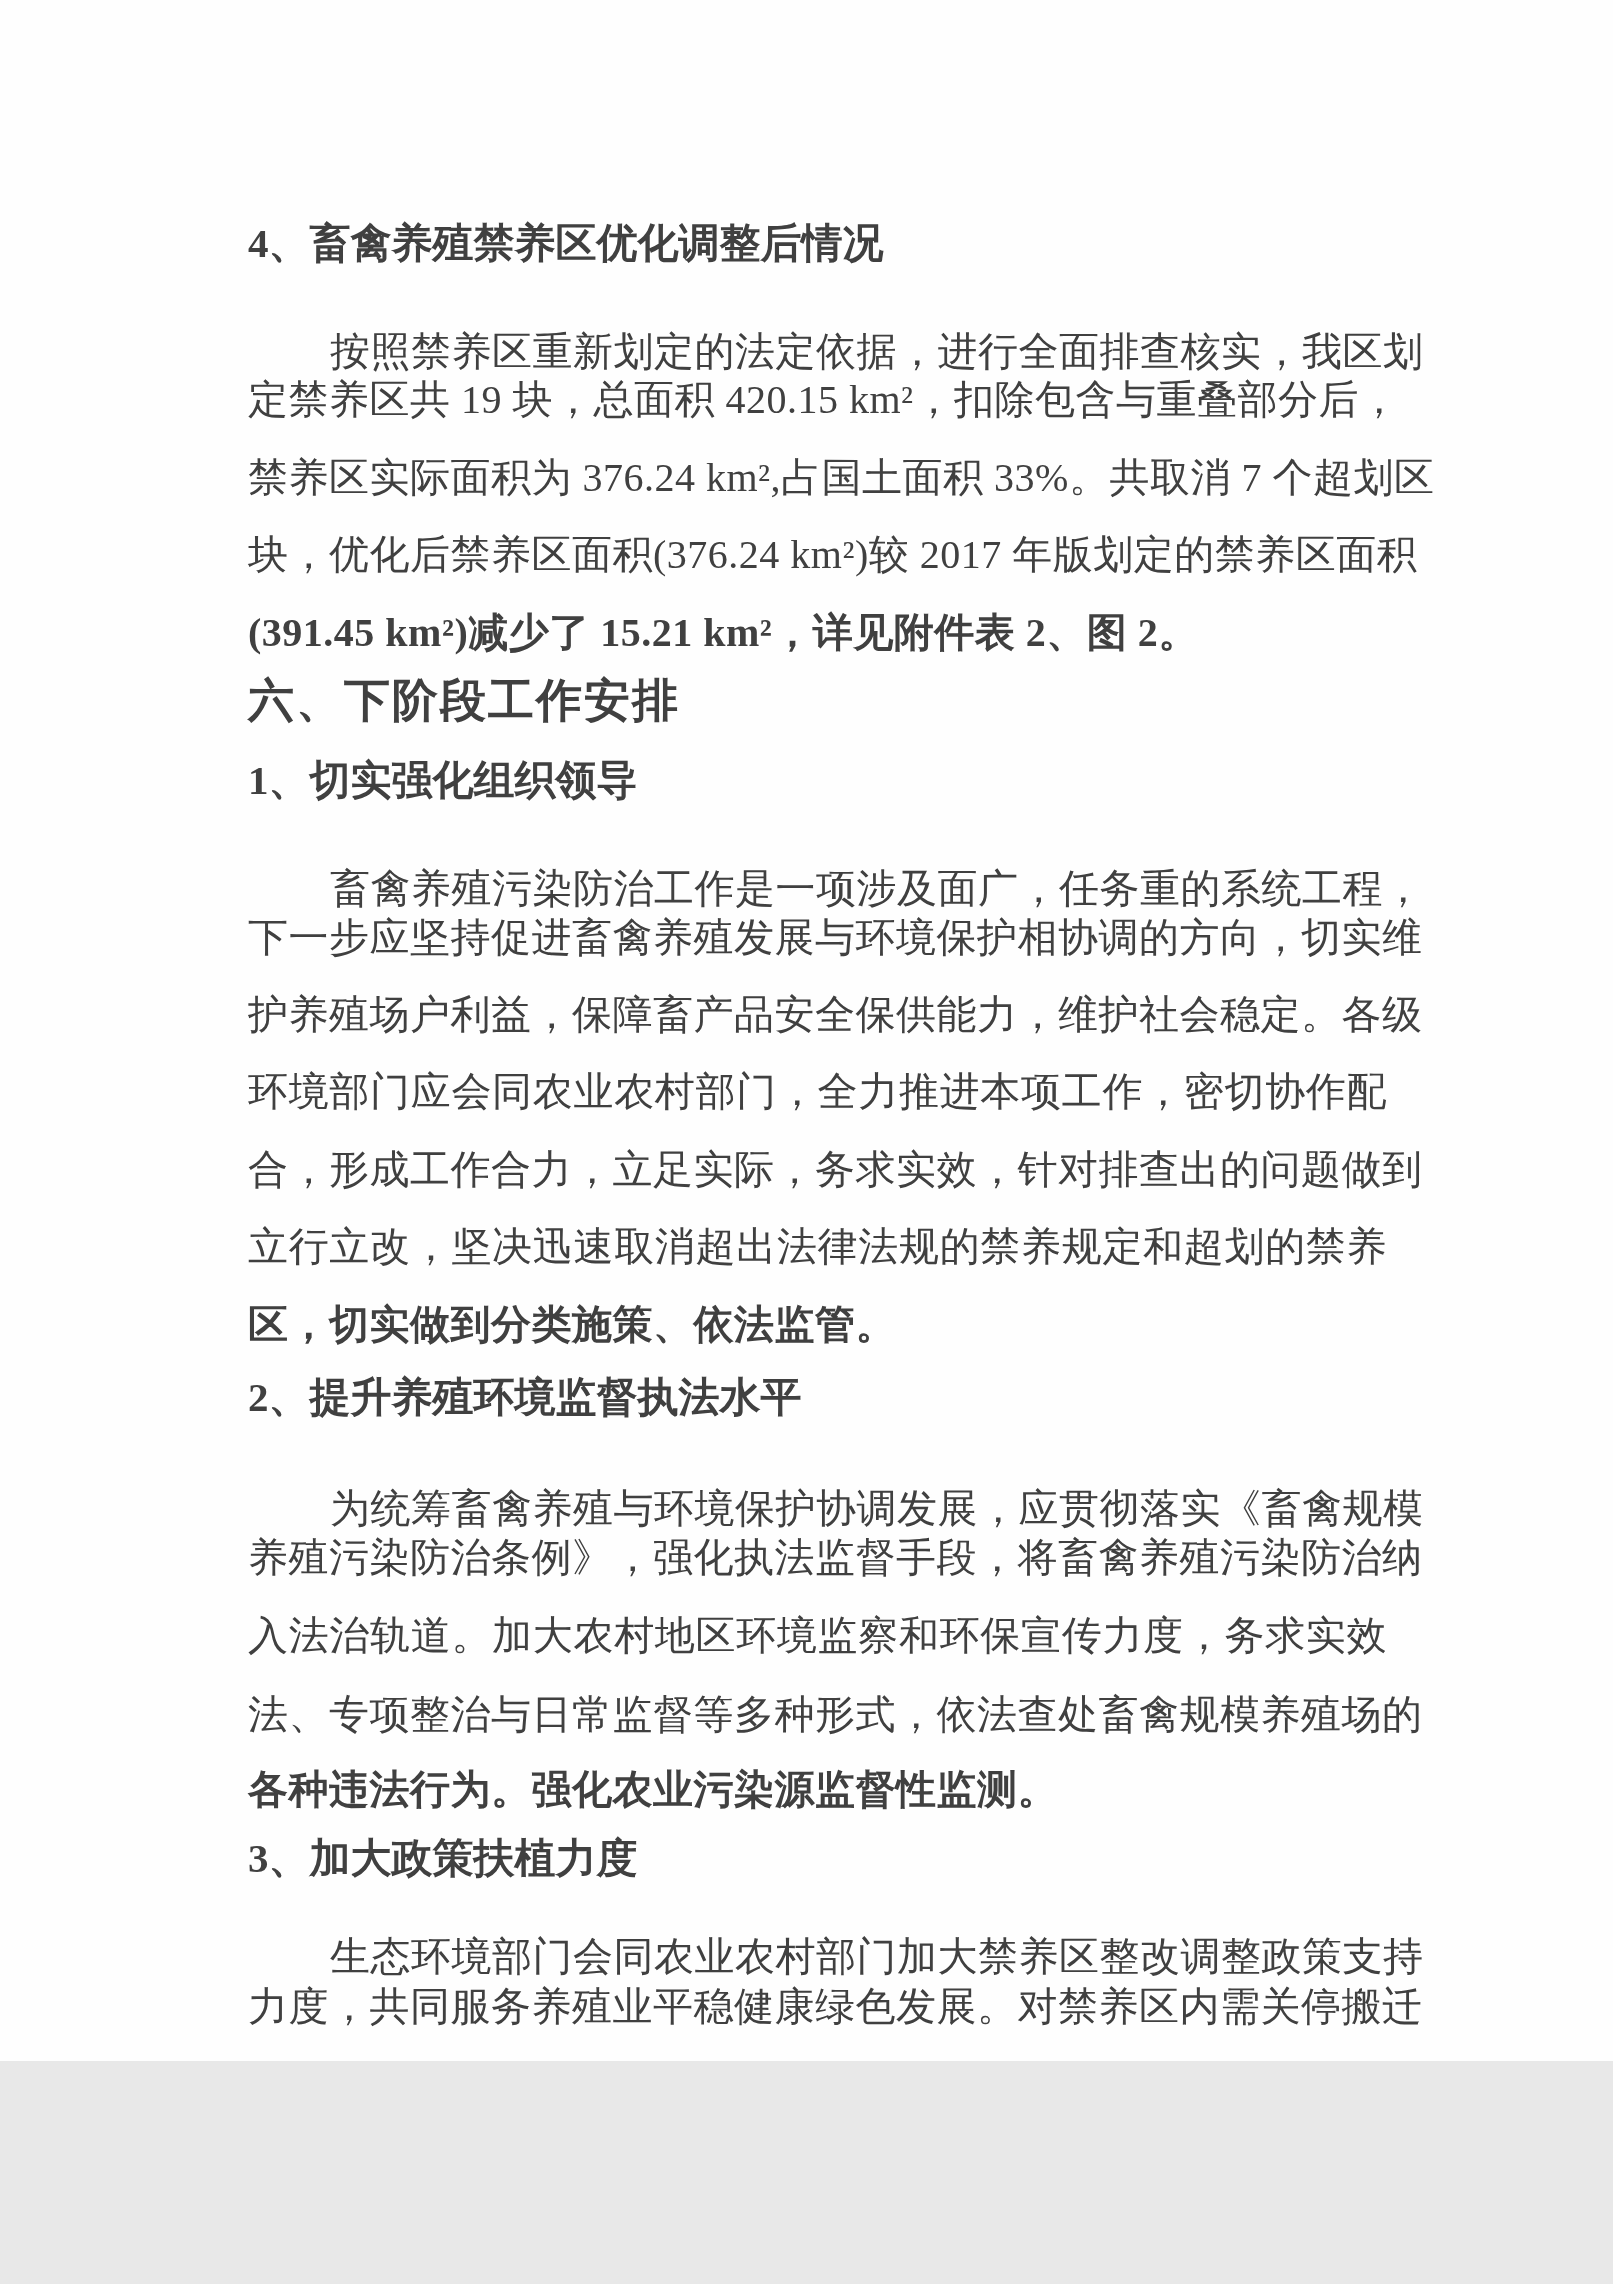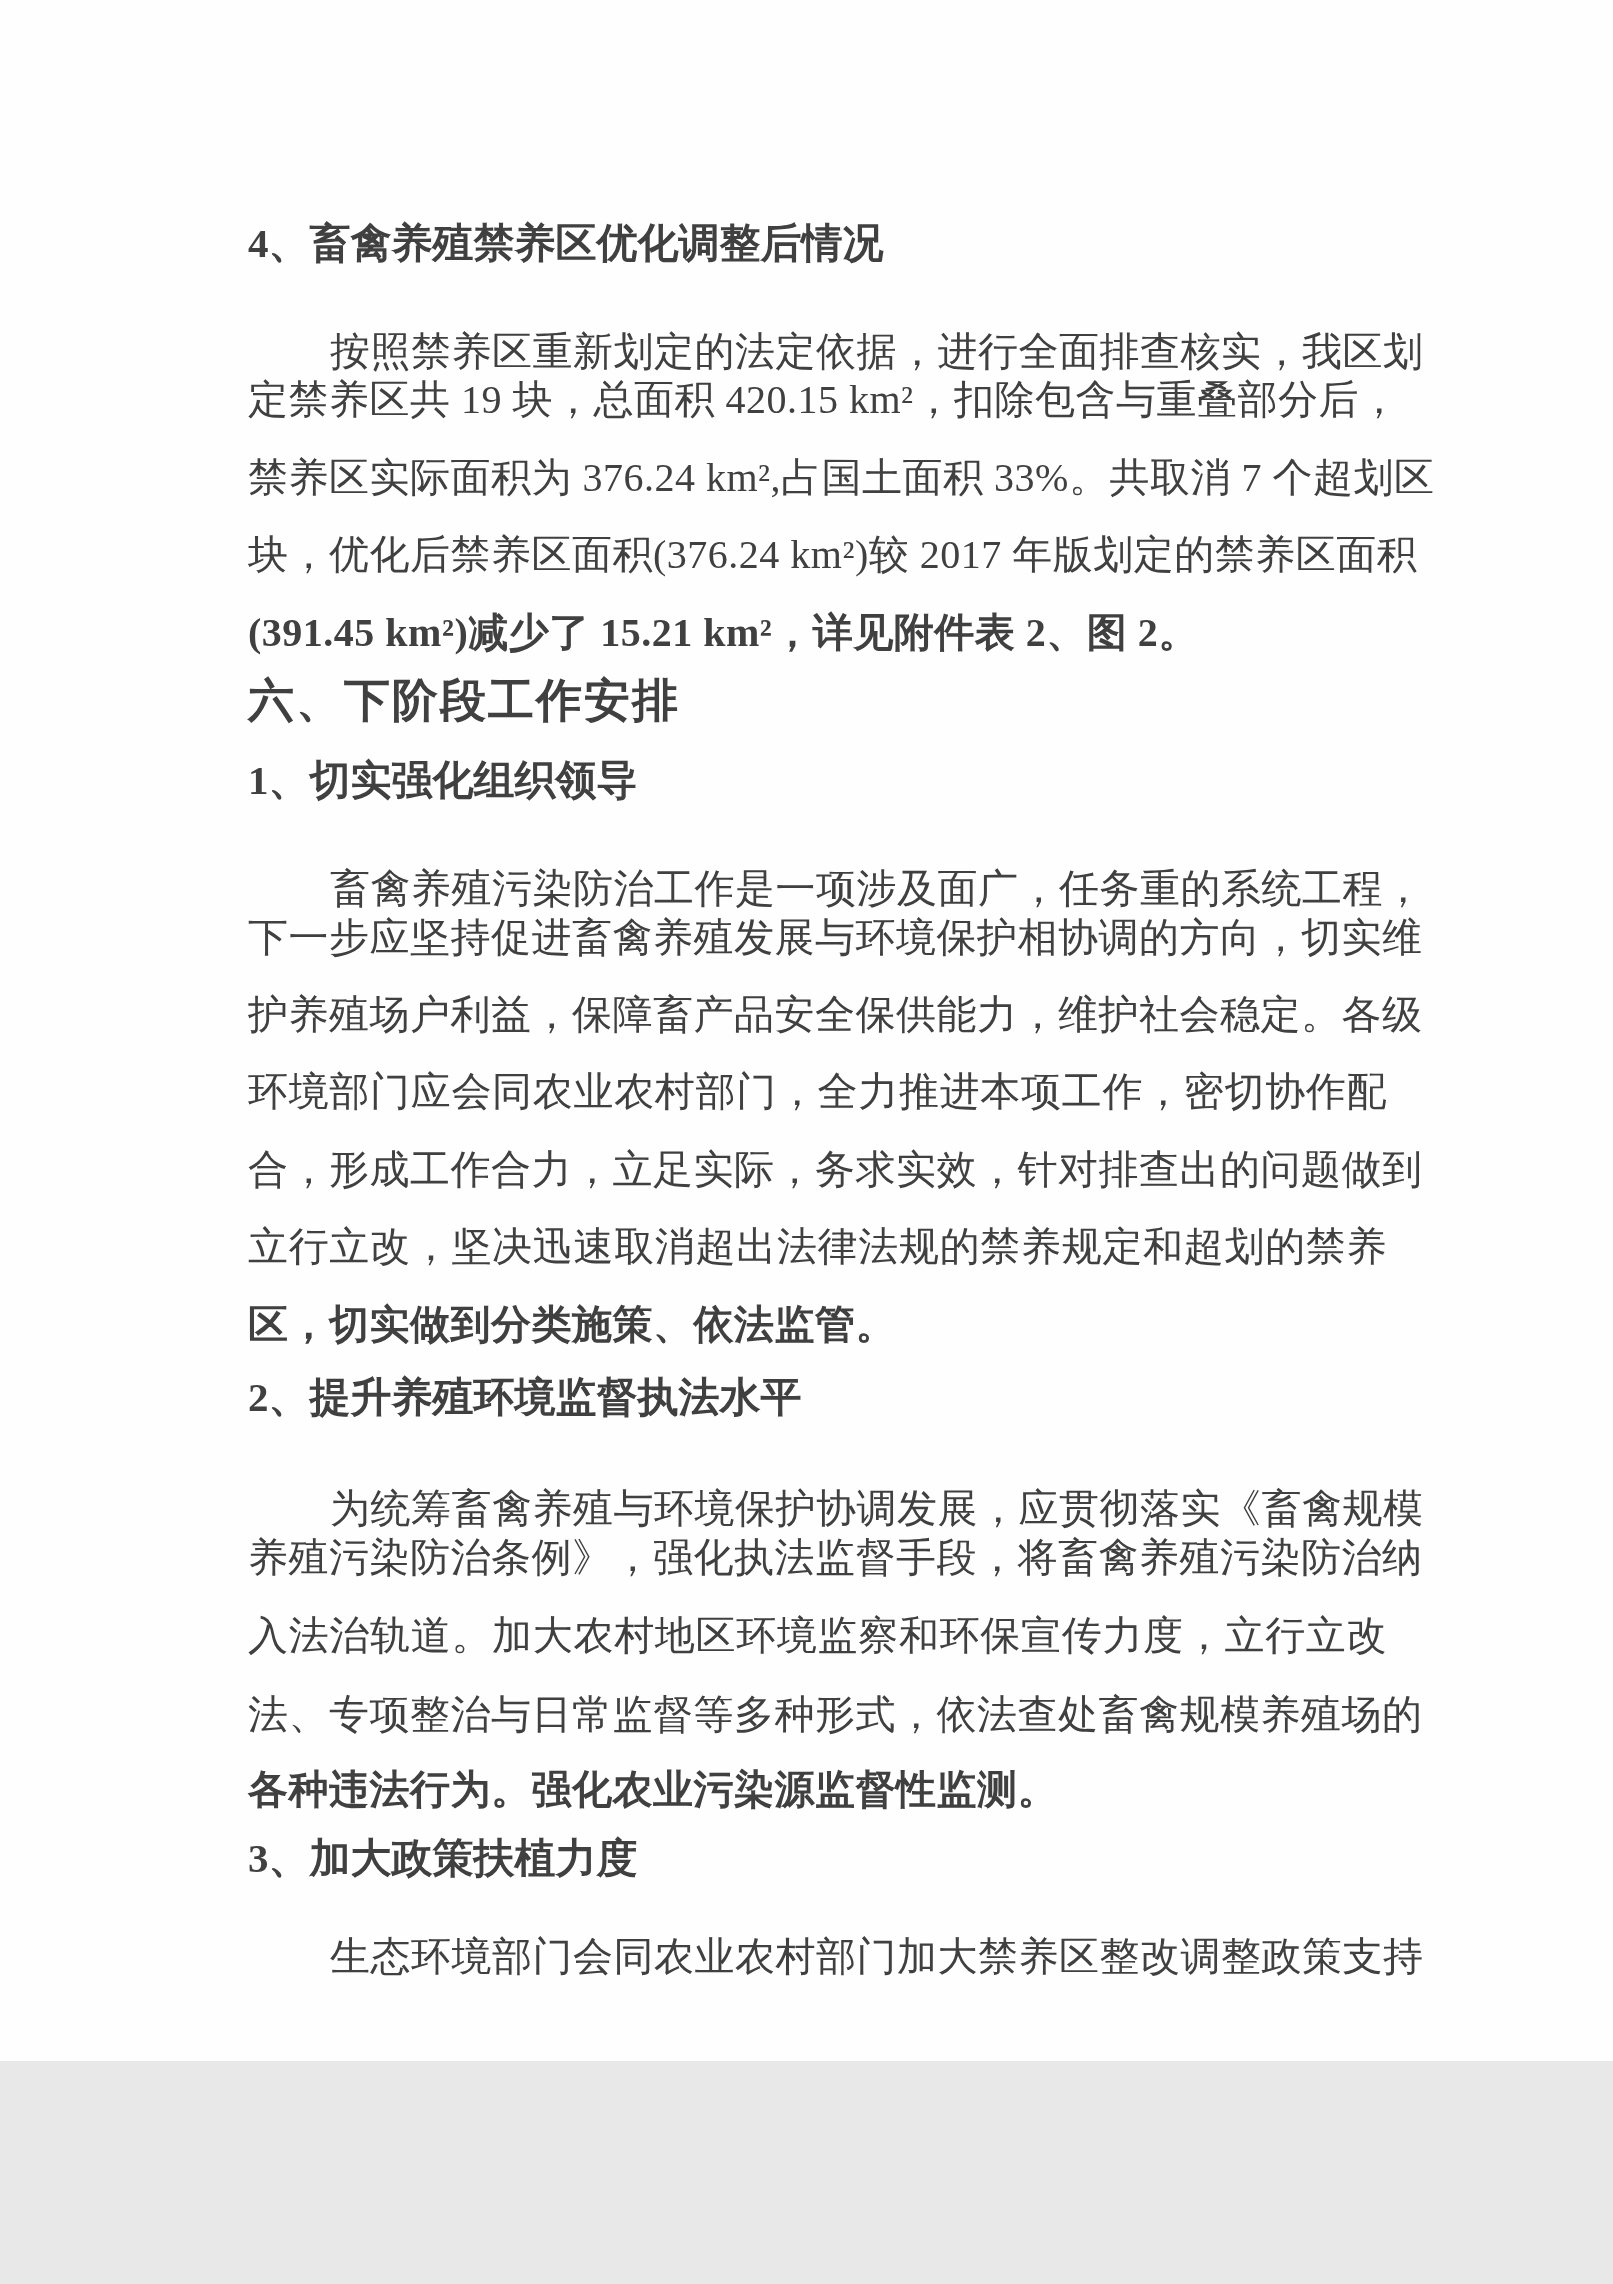--- a/index.html
+++ b/index.html
@@ -80,24 +80,25 @@
   <div class="line" style="top:989px">护养殖场户利益，保障畜产品安全保供能力，维护社会稳定。各级</div>
   <div class="line" style="top:1066px">环境部门应会同农业农村部门，全力推进本项工作，密切协作配</div>
   <div class="line" style="top:1144px">合，形成工作合力，立足实际，务求实效，针对排查出的问题做到</div>
   <div class="line" style="top:1221px">立行立改，坚决迅速取消超出法律法规的禁养规定和超划的禁养</div>
   <div class="line short" style="top:1299px">区，切实做到分类施策、依法监管。</div>
 
   <div class="heading" style="top:1373px">2、提升养殖环境监督执法水平</div>
 
   <div class="line indent" style="top:1454px">为统筹畜禽养殖与环境保护协调发展，应贯彻落实《畜禽规模</div>
   <div class="line" style="top:1532px">养殖污染防治条例》，强化执法监督手段，将畜禽养殖污染防治纳</div>
-  <div class="line" style="top:1610px">入法治轨道。加大农村地区环境监察和环保宣传力度，立行立改</div>
+  <div class="line" style="top:1610px">入法治轨道。加大农村地区环境监察和环保宣传力度，务求实效</div>
   <div class="line" style="top:1689px">法、专项整治与日常监督等多种形式，依法查处畜禽规模养殖场的</div>
   <div class="line short" style="top:1764px">各种违法行为。强化农业污染源监督性监测。</div>
 
   <div class="heading" style="top:1834px">3、加大政策扶植力度</div>
 
   <div class="line indent" style="top:1902px">生态环境部门会同农业农村部门加大禁养区整改调整政策支持</div>
+  <div class="line" style="top:1981px">力度，共同服务养殖业平稳健康绿色发展。对禁养区内需关停搬迁</div>
 
   <div class="page-number">5</div>
 
 </div>
 
 
 </body></html>

